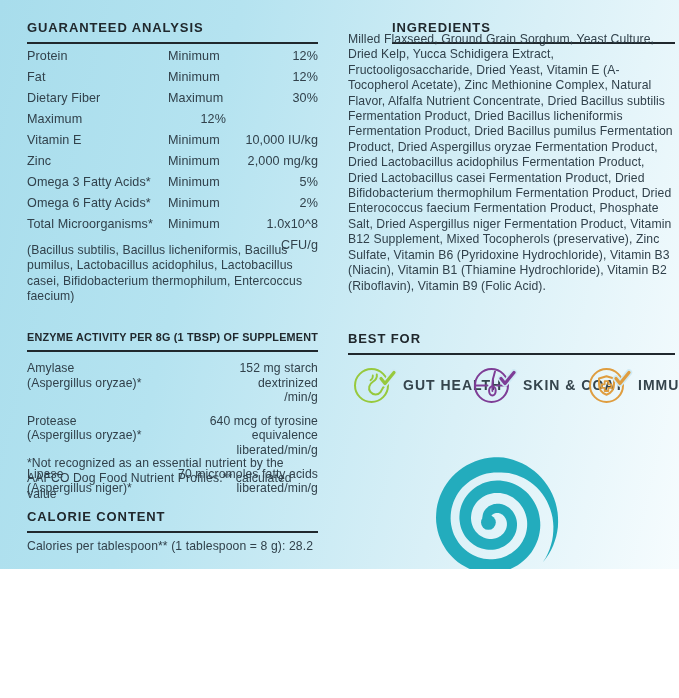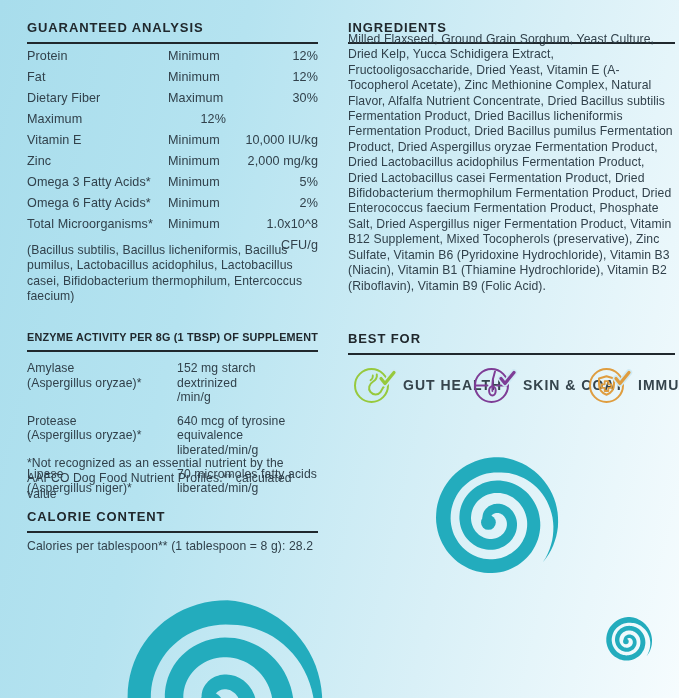--- a/index.html
+++ b/index.html
@@ -1,34 +1,34 @@
 <!DOCTYPE html>
 <html><head>
 <meta charset="utf-8">
 <style>
   *{box-sizing:border-box;margin:0;padding:0}
   html,body{width:679px;height:698px}
   body{font-family:"Liberation Sans",sans-serif;}
-  #page{position:relative;width:679px;height:698px;overflow:hidden;
+  #page{position:relative;width:679px;height:569px;overflow:hidden;
         background:linear-gradient(103deg,#a8ddec 0%,#b5e3f0 30%,#d9f0f7 68%,#f6fcfe 100%);}
   #spirals-svg{position:absolute;left:0;top:0;pointer-events:none;}
   .col{position:absolute;top:0;height:698px;}
   #col-left{left:27px;width:291px;}
   #col-right{left:348px;width:327px;}
   .sec{position:absolute;left:0;right:0;}
   .sec-heading{font-weight:bold;font-size:13px;letter-spacing:.9px;color:#20282d;
                padding-bottom:7px;border-bottom:2px solid #20282d;}
   .sec-heading.small{font-size:10.8px;letter-spacing:.2px;white-space:nowrap;}
   .ga-row{display:grid;grid-template-columns:141px 58px 1fr;line-height:21px;
           font-size:12.6px;color:#31414b;letter-spacing:.1px;}
   .ga-value{text-align:right;margin-left:8px;}
   .note,.para{font-size:12.2px;line-height:15.4px;color:#31414b;letter-spacing:.1px;}
   .enz-row{display:grid;grid-template-columns:150px 1fr;font-size:12.2px;line-height:14.6px;
            color:#31414b;margin-bottom:9px;letter-spacing:.1px;}
-  .enz-val{}
+  .enz-val{text-align:right;}
   #sec-ga{top:20px} #sec-ga-table{top:46px} #sec-ga-note{top:243px}
   #sec-enz{top:331px} #sec-enz-table{top:361px} #sec-foot{top:456px}
   #sec-cal{top:509px} #sec-cal-text{top:539px}
   #sec-ing{top:20px} #sec-ing-text{top:32px} #sec-bf{top:331px}
   #sec-bf-row{top:364px;height:44px}
   .bf-item{position:absolute;top:0;display:flex;align-items:center;gap:4px;}
   #bf-item-0{left:5px} #bf-item-1{left:125px} #bf-item-2{left:240px}
   .bf-label{font-size:14px;font-weight:bold;letter-spacing:1px;color:#35444c;white-space:nowrap;}
   .icon-svg{display:block;flex:0 0 auto;}
   .icon-svg .ln{fill:none;stroke:currentColor;stroke-width:2;stroke-linecap:round;stroke-linejoin:round;}
@@ -140,21 +140,21 @@
 
     <div class="sec note" id="sec-foot">*Not recognized as an essential nutrient by the AAFCO Dog Food Nutrient Profiles.** calculated value</div>
 
     <div class="sec sec-heading" id="sec-cal" style="color: rgb(32, 40, 45); border-bottom-color: rgb(32, 40, 45);">CALORIE CONTENT</div>
 
     <div class="sec note" id="sec-cal-text">Calories per tablespoon** (1 tablespoon = 8 g): 28.2</div>
   </div>
 
   <div class="col" id="col-right">
 
-    <div class="sec sec-heading" id="sec-ing" style="color: rgb(32, 40, 45); border-bottom-color: rgb(32, 40, 45);">INGREDIENTS</div>
+    <div class="sec sec-heading" id="sec-ing" style="color: rgb(32, 40, 45); border-bottom-color: rgb(32, 40, 45); margin-left: 44px;">INGREDIENTS</div>
 
     <div class="sec para" id="sec-ing-text">Milled Flaxseed, Ground Grain Sorghum, Yeast Culture, Dried Kelp, Yucca Schidigera Extract, Fructooligosaccharide, Dried Yeast, Vitamin E (A-Tocopherol Acetate), Zinc Methionine Complex, Natural Flavor, Alfalfa Nutrient Concentrate, Dried Bacillus subtilis Fermentation Product, Dried Bacillus licheniformis Fermentation Product, Dried Bacillus pumilus Fermentation Product, Dried Aspergillus oryzae Fermentation Product, Dried Lactobacillus acidophilus Fermentation Product, Dried Lactobacillus casei Fermentation Product, Dried Bifidobacterium thermophilum Fermentation Product, Dried Enterococcus faecium Fermentation Product, Phosphate Salt, Dried Aspergillus niger Fermentation Product, Vitamin B12 Supplement, Mixed Tocopherols (preservative), Zinc Sulfate, Vitamin B6 (Pyridoxine Hydrochloride), Vitamin B3 (Niacin), Vitamin B1 (Thiamine Hydrochloride), Vitamin B2 (Riboflavin), Vitamin B9 (Folic Acid).</div>
 
     <div class="sec sec-heading" id="sec-bf" style="color: rgb(32, 40, 45); border-bottom-color: rgb(32, 40, 45);">BEST FOR</div>
 
     <div class="sec" id="sec-bf-row">
 
       <div class="bf-item" id="bf-item-0" style="color: rgb(151, 201, 61);">
         <svg class="icon-svg" width="46" height="42" viewBox="0 0 46 42">
           <circle class="ln" cx="18.5" cy="21.5" r="16.5"></circle>

